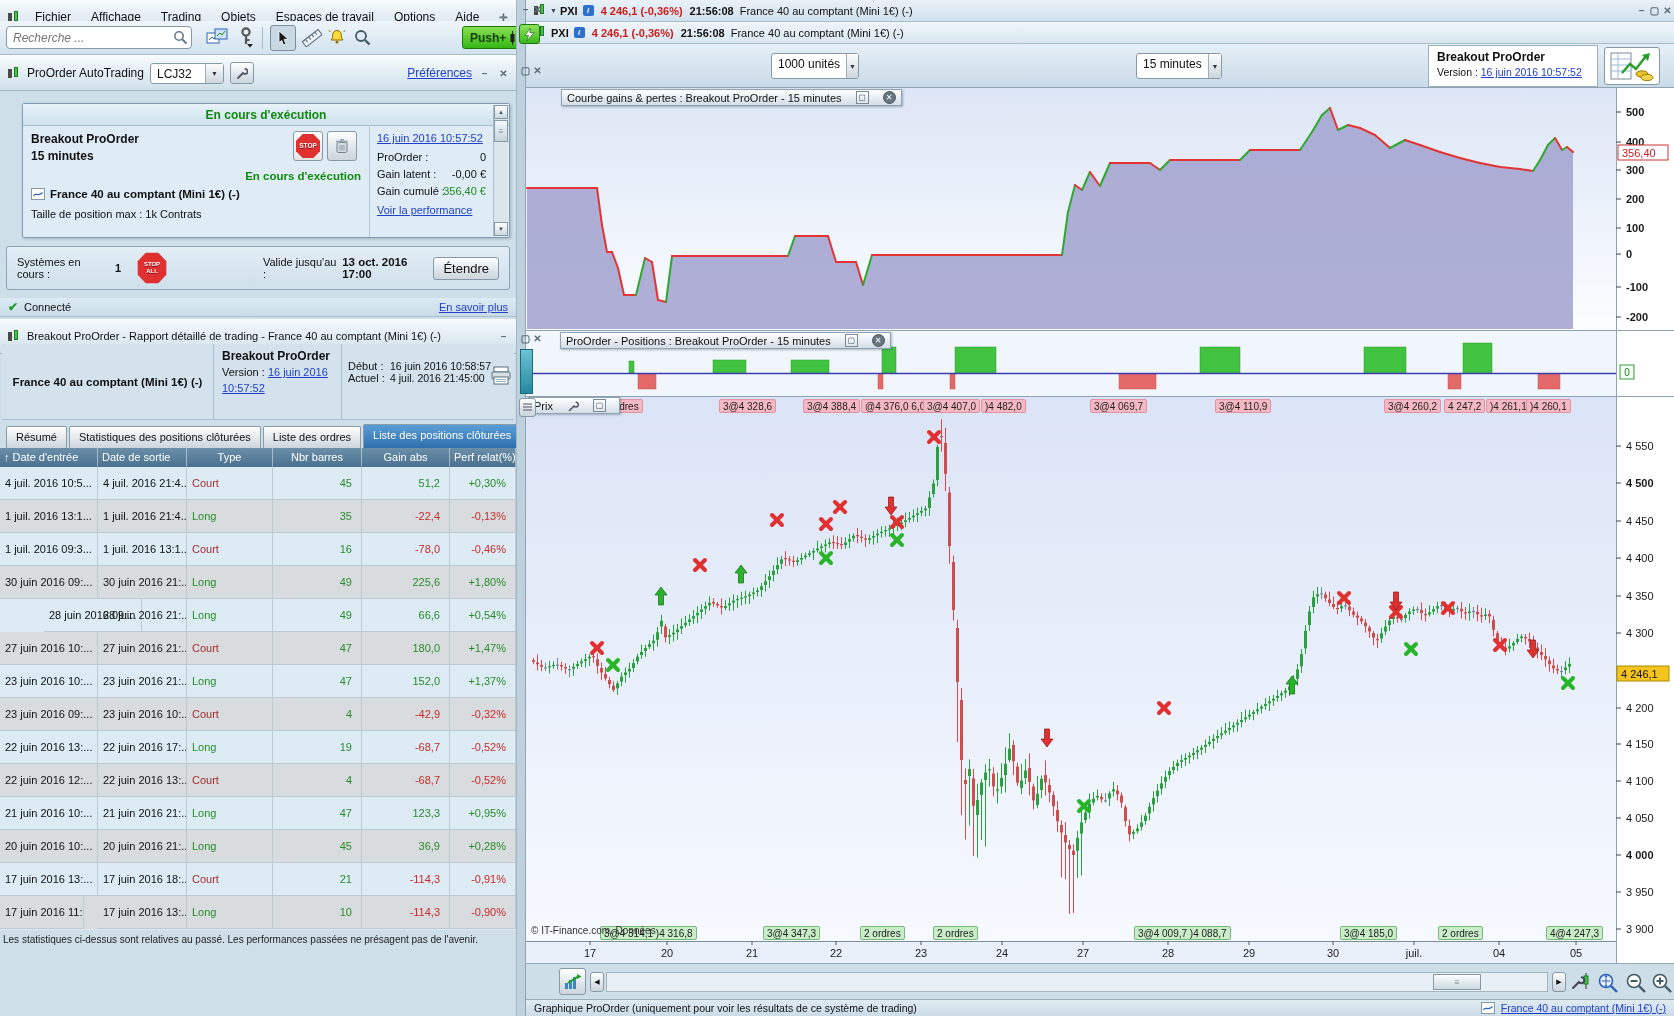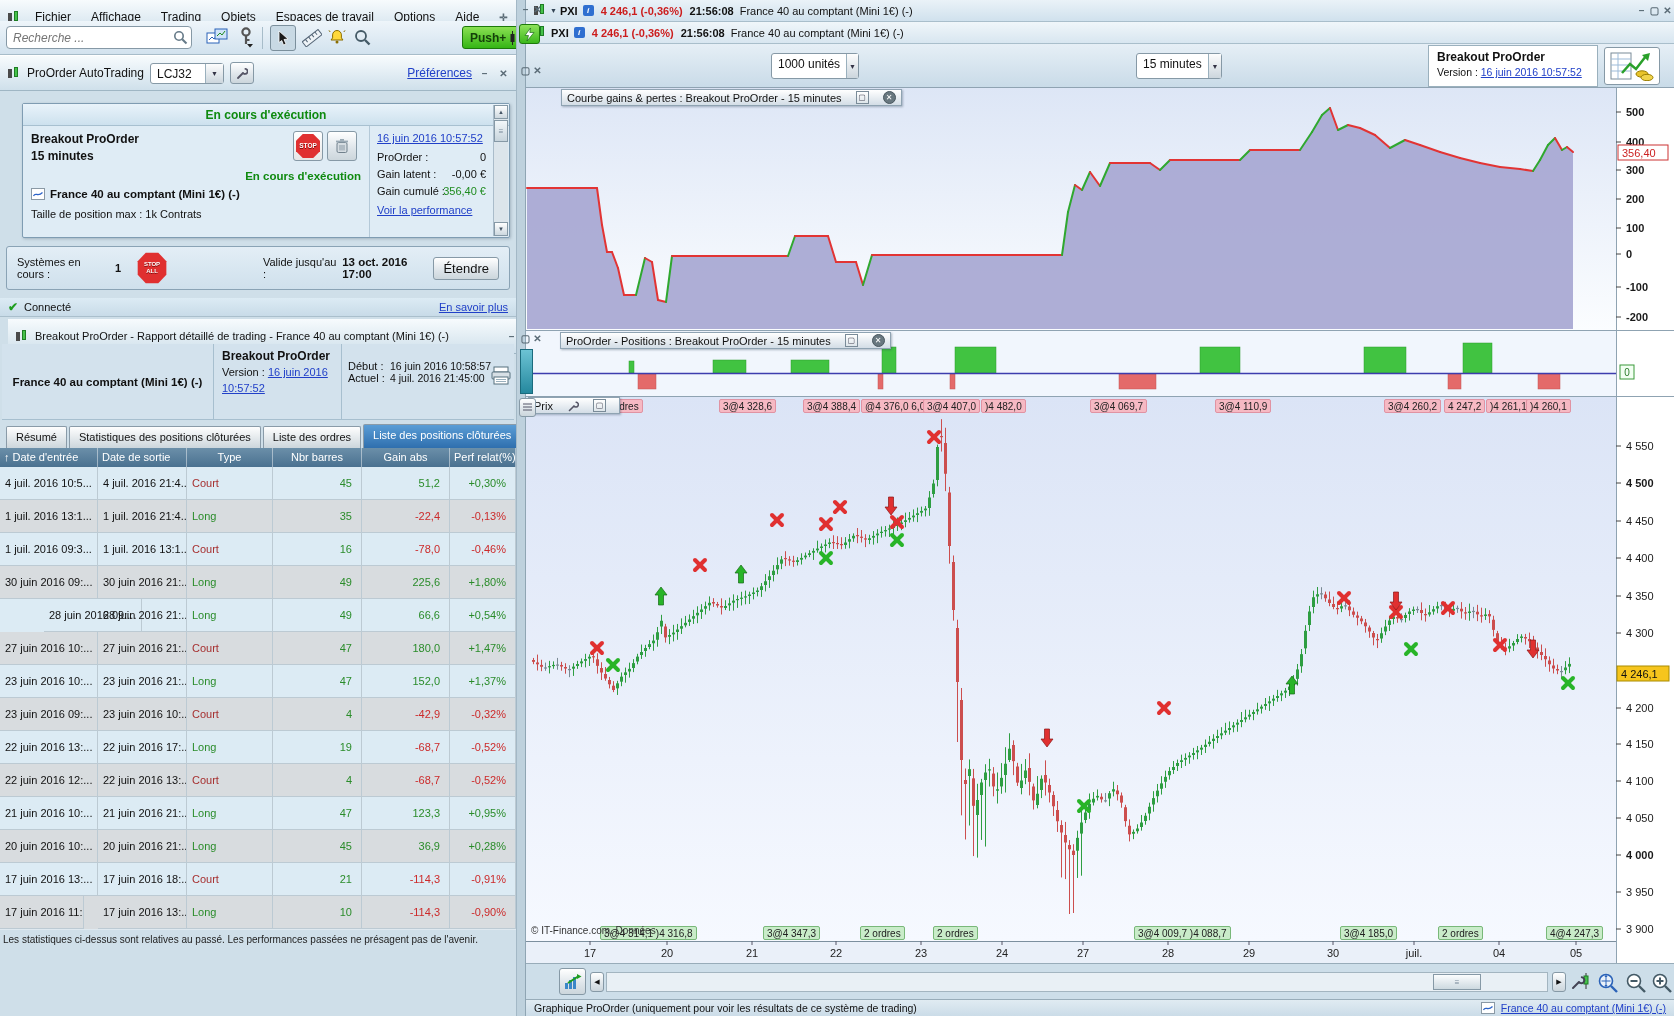--- a/index.html
+++ b/index.html
@@ -210,21 +210,21 @@
       </span>
   </div>
 
   <div class="ab" style="left:0;top:298px;width:516px;height:19px;background:linear-gradient(#dcebf4,#c8dbe8);border-bottom:1px solid #aabfcc;display:flex;align-items:center;padding:0 8px;gap:6px">
     <span class="b" style="color:#1f9e1f;font-size:12px">✔</span>
     <span>Connecté</span>
     <span style="flex:1"></span>
     <a class="link">En savoir plus</a>
   </div>
 
-  <div class="ab titlebar" style="left:8px;top:319px;width:516px;height:34px;font-size:11px">
+  <div class="ab titlebar" style="left:0;top:319px;width:516px;height:34px;font-size:11px">
     <span class="winico">
         <i></i>
         <em></em>
       </span>
     <span style="white-space:nowrap;overflow:hidden">Breakout ProOrder - Rapport détaillé de trading - France 40 au comptant (Mini 1€) (-)</span>
     <span style="flex:1"></span>
     <span class="winctl">–</span>
   </div>
 
   <div class="ab" style="left:2px;top:344px;width:512px;height:76px;background:#d3e2ed;border-bottom:1px solid #a7bfcf">

